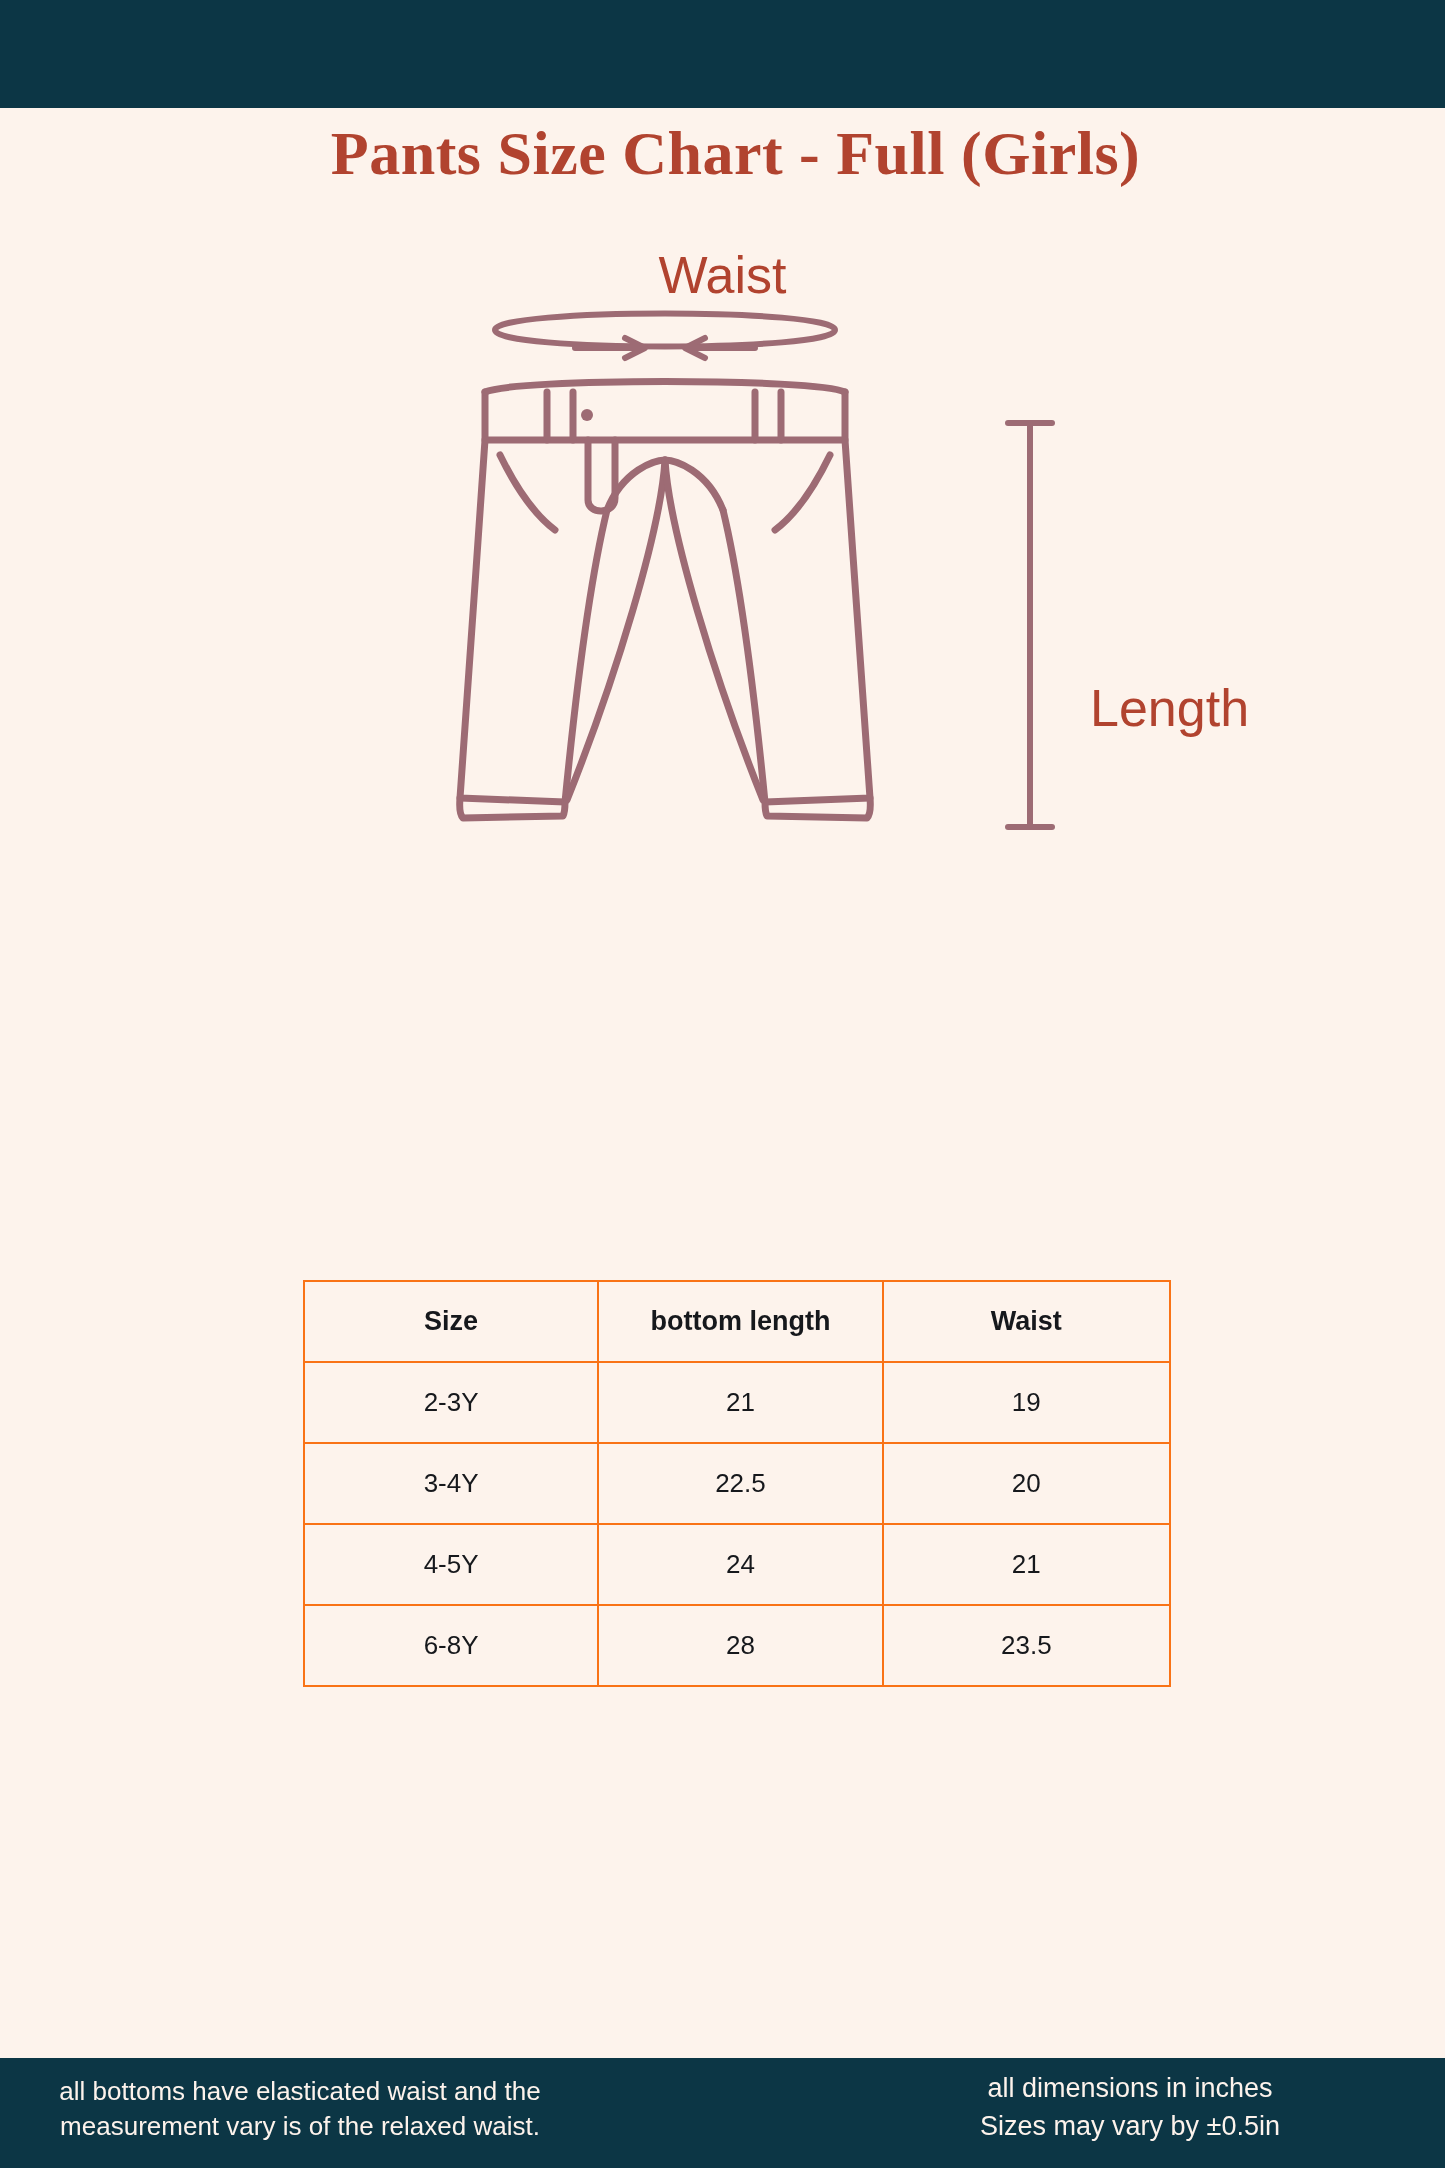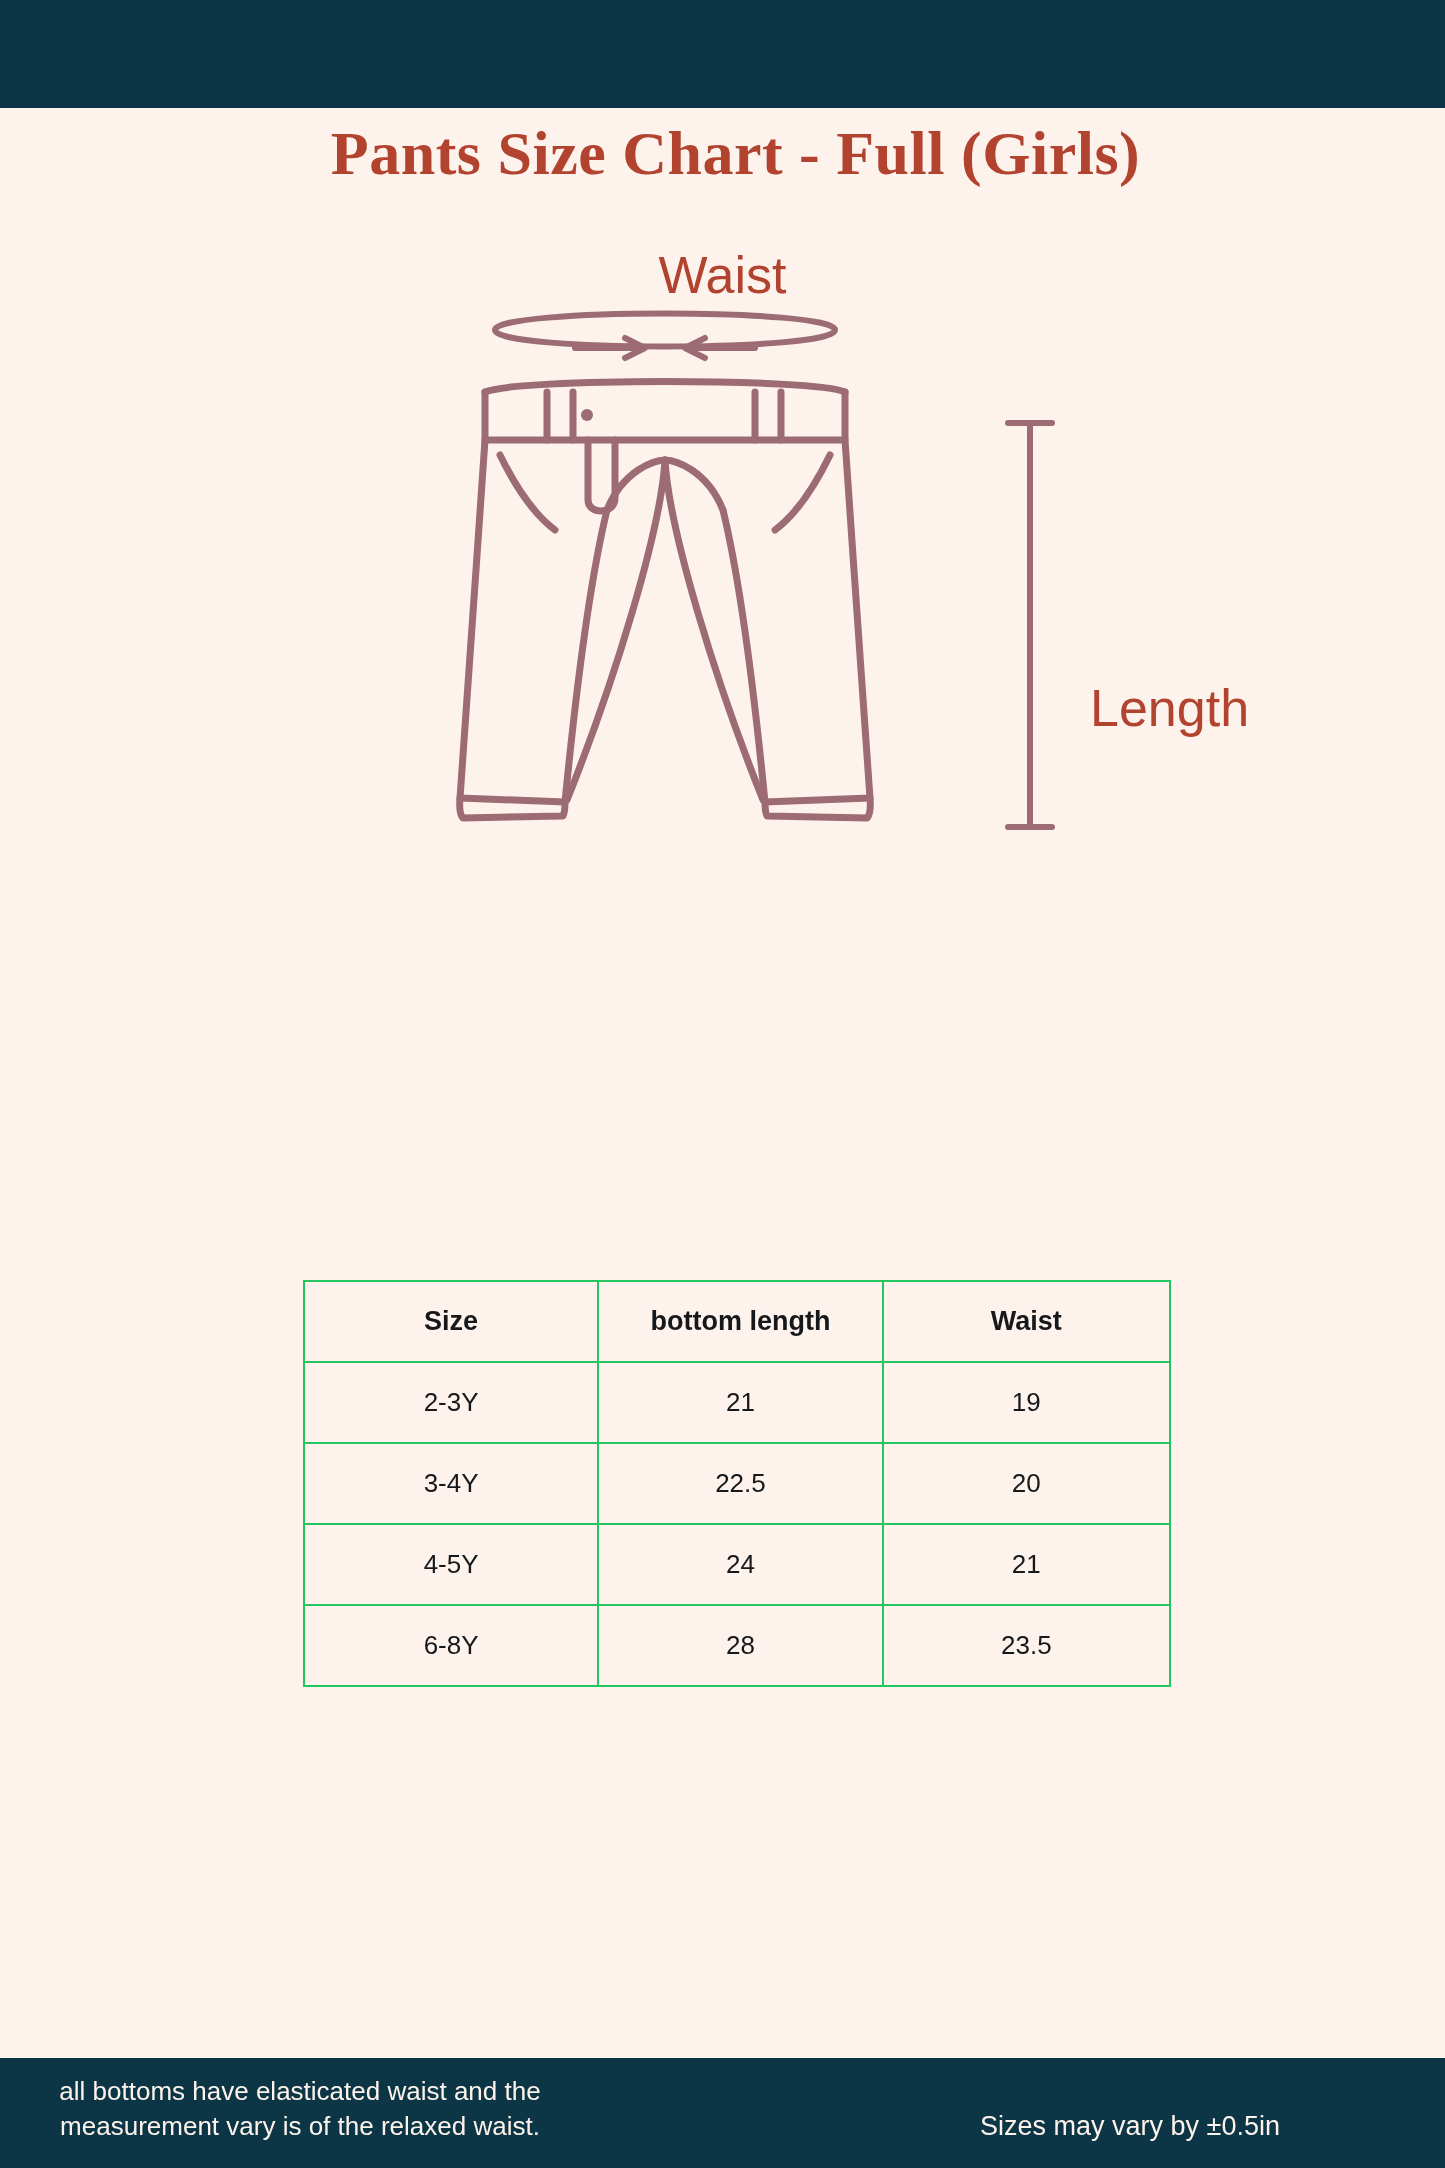--- a/index.html
+++ b/index.html
@@ -78,21 +78,21 @@
   .size-table {
     position: absolute;
     top: 1280px;
     left: 303px;
     width: 868px;
     border-collapse: collapse;
     background: #fdf3ec;
   }
   .size-table th,
   .size-table td {
-    border: 2px solid #22c55e;
+    border: 2px solid #f97316;
     text-align: center;
     font-size: 26px;
     color: #16181c;
     height: 77px;
     font-weight: normal;
   }
   .size-table th {
     font-weight: bold;
     font-size: 27px;
   }
@@ -214,16 +214,17 @@
   </table>
 
   <div class="bottom-bar"></div>
 
   <div class="footer-left">
     <div>all bottoms have elasticated waist and the</div>
     <div>measurement vary is of the relaxed waist.</div>
   </div>
 
   <div class="footer-right">
+    <div>all dimensions in inches</div>
     <div>Sizes may vary by ±0.5in</div>
   </div>
 
 </div>
 
 </body></html>

